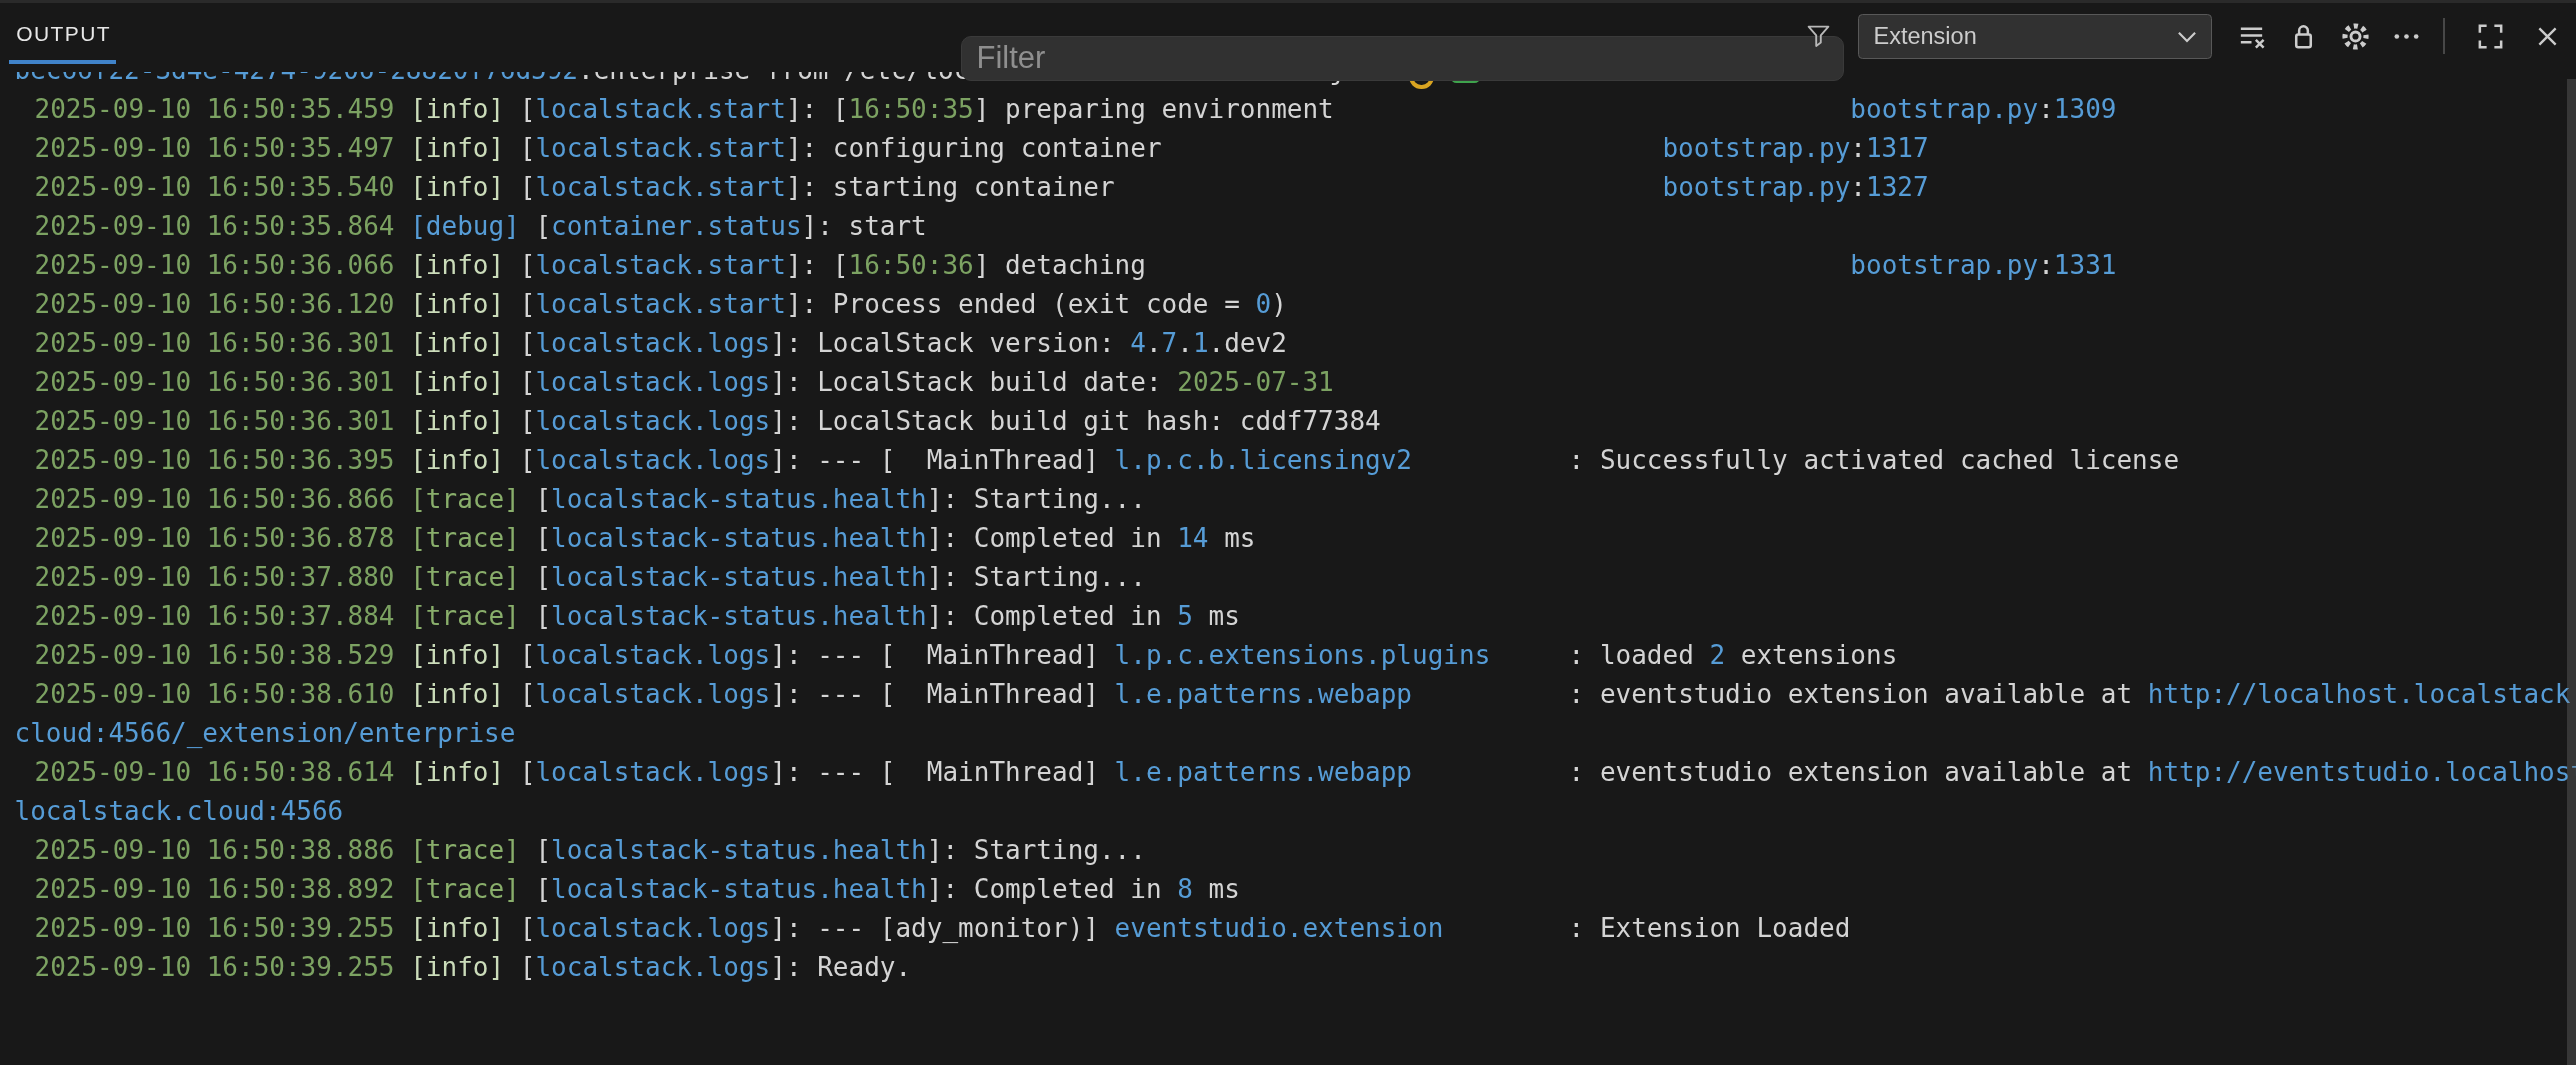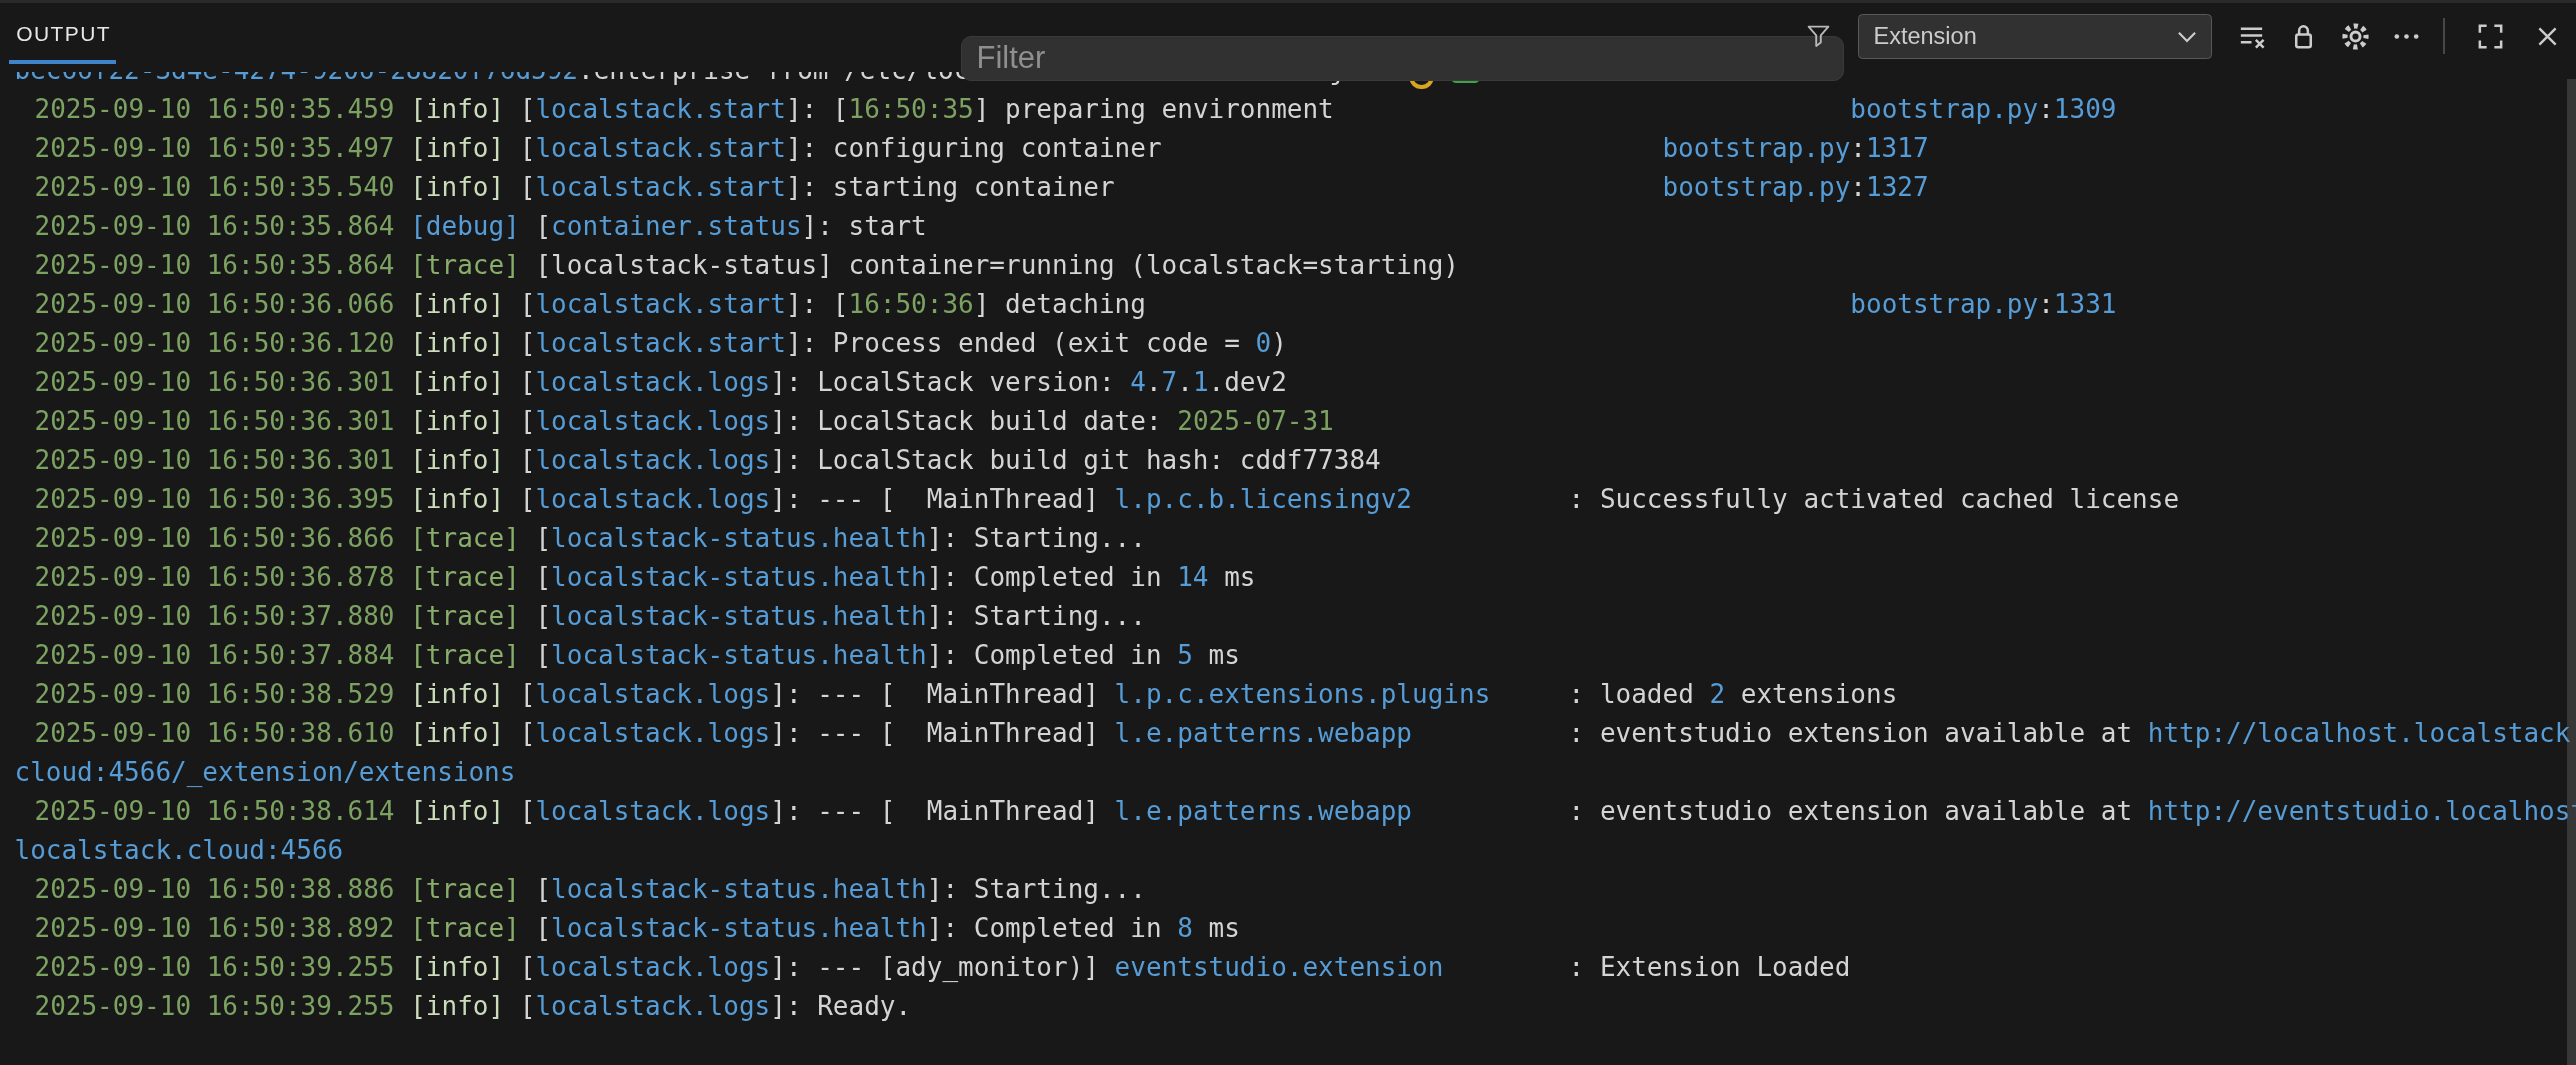--- a/index.html
+++ b/index.html
@@ -72,34 +72,33 @@
 
 <div class="page">
   <div class="top-strip"></div>
 
   <div class="log-lines">
       <div class="log-line"><span class="seg-blue">bec66f22-3d4e-4274-9206-28820f76d592</span><span class="seg-txt">:enterprise from /etc/localstack/conf.d/license.json </span><span class="emj key"></span><span class="emj check"></span></div>
       <div class="log-line"><span class="seg-ts">2025-09-10 16:50:35.459 </span><span class="seg-info">[info]</span><span class="seg-txt"> [</span><span class="seg-mod">localstack.start</span><span class="seg-txt">]: [</span><span class="seg-date">16:50:35</span><span class="seg-txt">] preparing environment</span><span class="seg-txt">                                 </span><span class="seg-mod">bootstrap.py</span><span class="seg-txt">:</span><span class="seg-num">1309</span></div>
       <div class="log-line"><span class="seg-ts">2025-09-10 16:50:35.497 </span><span class="seg-info">[info]</span><span class="seg-txt"> [</span><span class="seg-mod">localstack.start</span><span class="seg-txt">]: configuring container</span><span class="seg-txt">                                </span><span class="seg-mod">bootstrap.py</span><span class="seg-txt">:</span><span class="seg-num">1317</span></div>
       <div class="log-line"><span class="seg-ts">2025-09-10 16:50:35.540 </span><span class="seg-info">[info]</span><span class="seg-txt"> [</span><span class="seg-mod">localstack.start</span><span class="seg-txt">]: starting container</span><span class="seg-txt">                                   </span><span class="seg-mod">bootstrap.py</span><span class="seg-txt">:</span><span class="seg-num">1327</span></div>
       <div class="log-line"><span class="seg-ts">2025-09-10 16:50:35.864 </span><span class="seg-debug">[debug]</span><span class="seg-txt"> [</span><span class="seg-mod">container.status</span><span class="seg-txt">]: start</span></div>
-      <div class="log-line"><span class="seg-ts">2025-09-10 16:50:35.864 </span><span class="seg-trace">[trace]</span><span class="seg-txt"> [localstack-status] container=running (localstack=starting)</span></div>
       <div class="log-line"><span class="seg-ts">2025-09-10 16:50:36.066 </span><span class="seg-info">[info]</span><span class="seg-txt"> [</span><span class="seg-mod">localstack.start</span><span class="seg-txt">]: [</span><span class="seg-date">16:50:36</span><span class="seg-txt">] detaching</span><span class="seg-txt">                                             </span><span class="seg-mod">bootstrap.py</span><span class="seg-txt">:</span><span class="seg-num">1331</span></div>
       <div class="log-line"><span class="seg-ts">2025-09-10 16:50:36.120 </span><span class="seg-info">[info]</span><span class="seg-txt"> [</span><span class="seg-mod">localstack.start</span><span class="seg-txt">]: Process ended (exit code = </span><span class="seg-num">0</span><span class="seg-txt">)</span></div>
       <div class="log-line"><span class="seg-ts">2025-09-10 16:50:36.301 </span><span class="seg-info">[info]</span><span class="seg-txt"> [</span><span class="seg-mod">localstack.logs</span><span class="seg-txt">]: LocalStack version: </span><span class="seg-num">4</span><span class="seg-txt">.</span><span class="seg-num">7</span><span class="seg-txt">.</span><span class="seg-num">1</span><span class="seg-txt">.dev2</span></div>
       <div class="log-line"><span class="seg-ts">2025-09-10 16:50:36.301 </span><span class="seg-info">[info]</span><span class="seg-txt"> [</span><span class="seg-mod">localstack.logs</span><span class="seg-txt">]: LocalStack build date: </span><span class="seg-date">2025-07-31</span></div>
       <div class="log-line"><span class="seg-ts">2025-09-10 16:50:36.301 </span><span class="seg-info">[info]</span><span class="seg-txt"> [</span><span class="seg-mod">localstack.logs</span><span class="seg-txt">]: LocalStack build git hash: cddf77384</span></div>
       <div class="log-line"><span class="seg-ts">2025-09-10 16:50:36.395 </span><span class="seg-info">[info]</span><span class="seg-txt"> [</span><span class="seg-mod">localstack.logs</span><span class="seg-txt">]: --- [  MainThread] </span><span class="seg-mod">l.p.c.b.licensingv2</span><span class="seg-txt">          </span><span class="seg-txt">: Successfully activated cached license</span></div>
       <div class="log-line"><span class="seg-ts">2025-09-10 16:50:36.866 </span><span class="seg-trace">[trace]</span><span class="seg-txt"> [</span><span class="seg-mod">localstack-status.health</span><span class="seg-txt">]: Starting...</span></div>
       <div class="log-line"><span class="seg-ts">2025-09-10 16:50:36.878 </span><span class="seg-trace">[trace]</span><span class="seg-txt"> [</span><span class="seg-mod">localstack-status.health</span><span class="seg-txt">]: Completed in </span><span class="seg-num">14</span><span class="seg-txt"> ms</span></div>
       <div class="log-line"><span class="seg-ts">2025-09-10 16:50:37.880 </span><span class="seg-trace">[trace]</span><span class="seg-txt"> [</span><span class="seg-mod">localstack-status.health</span><span class="seg-txt">]: Starting...</span></div>
       <div class="log-line"><span class="seg-ts">2025-09-10 16:50:37.884 </span><span class="seg-trace">[trace]</span><span class="seg-txt"> [</span><span class="seg-mod">localstack-status.health</span><span class="seg-txt">]: Completed in </span><span class="seg-num">5</span><span class="seg-txt"> ms</span></div>
       <div class="log-line"><span class="seg-ts">2025-09-10 16:50:38.529 </span><span class="seg-info">[info]</span><span class="seg-txt"> [</span><span class="seg-mod">localstack.logs</span><span class="seg-txt">]: --- [  MainThread] </span><span class="seg-mod">l.p.c.extensions.plugins</span><span class="seg-txt">     </span><span class="seg-txt">: loaded </span><span class="seg-num">2</span><span class="seg-txt"> extensions</span></div>
       <div class="log-line"><span class="seg-ts">2025-09-10 16:50:38.610 </span><span class="seg-info">[info]</span><span class="seg-txt"> [</span><span class="seg-mod">localstack.logs</span><span class="seg-txt">]: --- [  MainThread] </span><span class="seg-mod">l.e.patterns.webapp</span><span class="seg-txt">          </span><span class="seg-txt">: eventstudio extension available at </span><span class="seg-link">http://localhost.localstack.</span></div>
-      <div class="log-line"><span class="seg-link">cloud:4566/_extension/extensions</span></div>
+      <div class="log-line"><span class="seg-link">cloud:4566/_extension/enterprise</span></div>
       <div class="log-line"><span class="seg-ts">2025-09-10 16:50:38.614 </span><span class="seg-info">[info]</span><span class="seg-txt"> [</span><span class="seg-mod">localstack.logs</span><span class="seg-txt">]: --- [  MainThread] </span><span class="seg-mod">l.e.patterns.webapp</span><span class="seg-txt">          </span><span class="seg-txt">: eventstudio extension available at </span><span class="seg-link">http://eventstudio.localhost.</span></div>
       <div class="log-line"><span class="seg-link">localstack.cloud:4566</span></div>
       <div class="log-line"><span class="seg-ts">2025-09-10 16:50:38.886 </span><span class="seg-trace">[trace]</span><span class="seg-txt"> [</span><span class="seg-mod">localstack-status.health</span><span class="seg-txt">]: Starting...</span></div>
       <div class="log-line"><span class="seg-ts">2025-09-10 16:50:38.892 </span><span class="seg-trace">[trace]</span><span class="seg-txt"> [</span><span class="seg-mod">localstack-status.health</span><span class="seg-txt">]: Completed in </span><span class="seg-num">8</span><span class="seg-txt"> ms</span></div>
       <div class="log-line"><span class="seg-ts">2025-09-10 16:50:39.255 </span><span class="seg-info">[info]</span><span class="seg-txt"> [</span><span class="seg-mod">localstack.logs</span><span class="seg-txt">]: --- [ady_monitor)] </span><span class="seg-mod">eventstudio.extension</span><span class="seg-txt">        </span><span class="seg-txt">: Extension Loaded</span></div>
       <div class="log-line"><span class="seg-ts">2025-09-10 16:50:39.255 </span><span class="seg-info">[info]</span><span class="seg-txt"> [</span><span class="seg-mod">localstack.logs</span><span class="seg-txt">]: Ready.</span></div>
     </div>
 
   <div class="panel-header">
     <div class="tab">OUTPUT</div>

